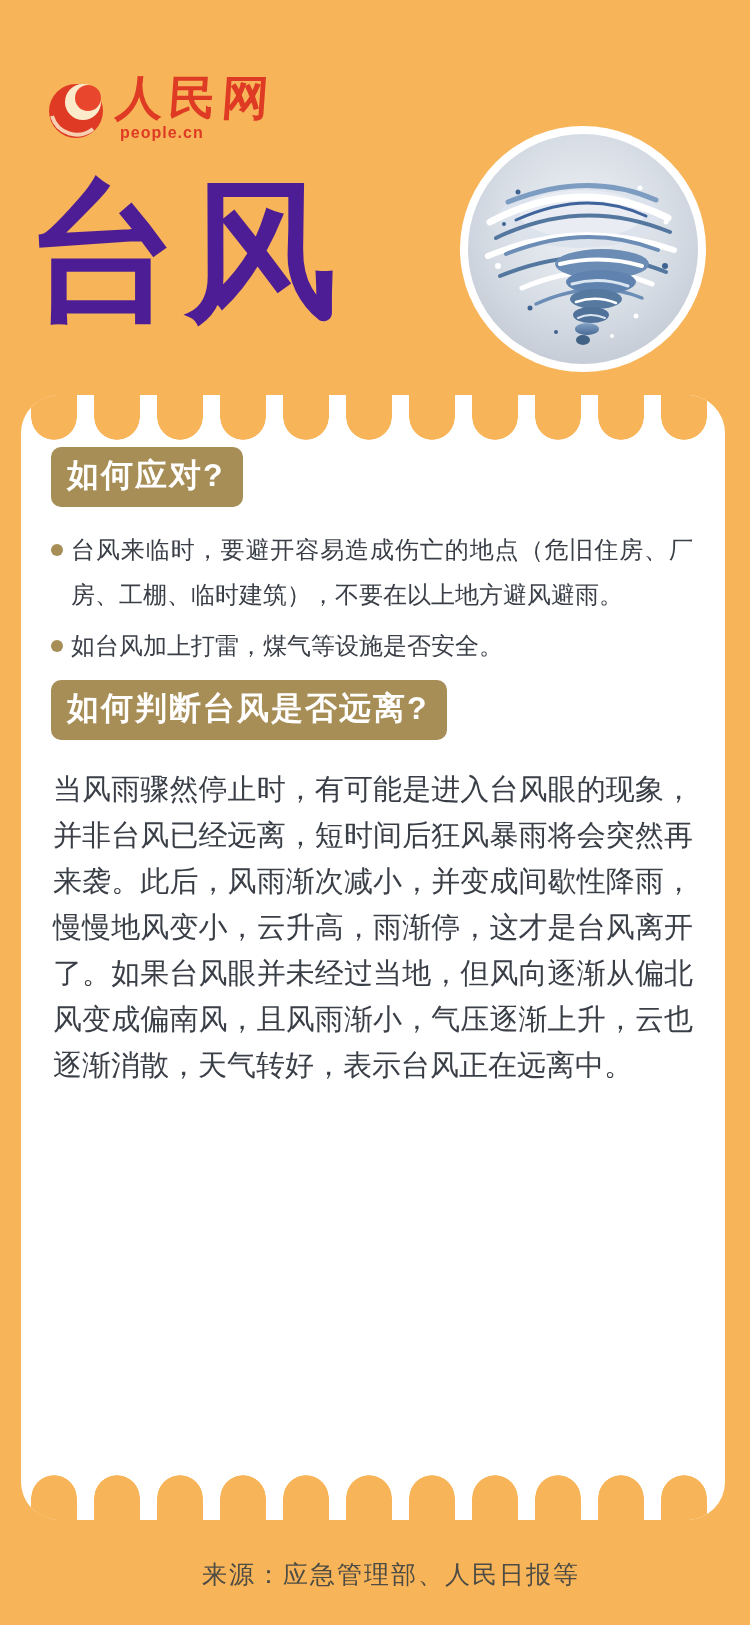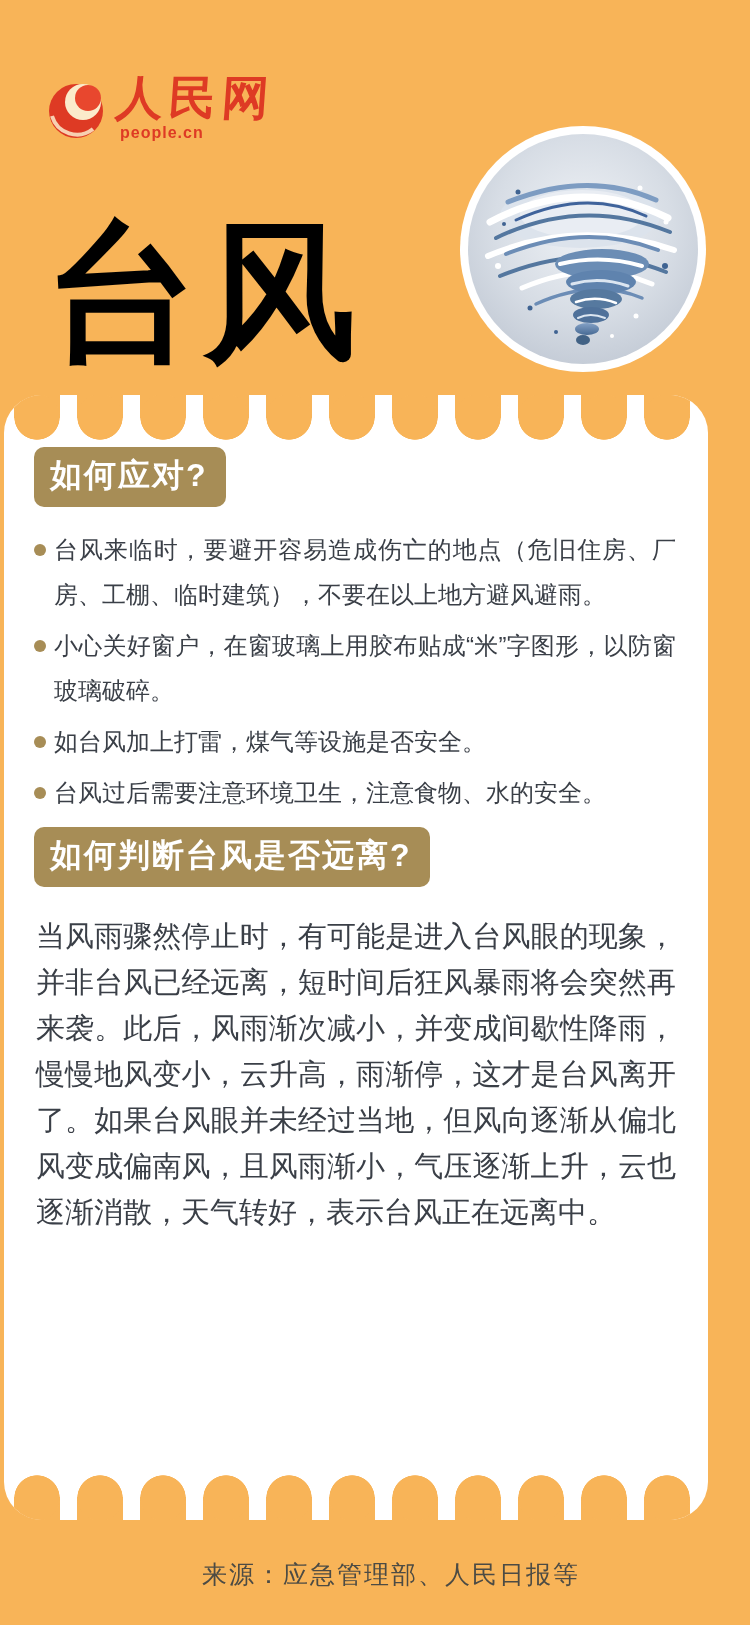--- a/index.html
+++ b/index.html
@@ -17,32 +17,31 @@
   .brand-name{
     color:#DE3A24;font-size:47px;font-weight:900;letter-spacing:6px;
     transform:skewX(-4deg);
   }
   .brand-domain{
     color:#DE3A24;font-size:16px;font-weight:700;letter-spacing:1px;margin-top:4px;margin-left:4px;
   }
 
   
   .hero-title{
-    position:absolute;left:46px;top:168px;
+    position:absolute;left:27px;top:168px;
     font-size:152px;font-weight:900;line-height:1.1;letter-spacing:6px;
-    color:#000000;
-    margin-top:41px;
+    color:#4c1d95;
   }
 
   
   .hero-circle{position:absolute;left:460px;top:126px;width:246px;height:246px;}
 
   
   .card{
-    position:absolute;left:4px;top:395px;width:704px;height:1125px;
+    position:absolute;left:21px;top:395px;width:704px;height:1125px;
     background:#FFFFFF;border-radius:38px;overflow:hidden;
   }
   .scallop{height:46px;width:100%;}
   .scallop-top{
     background-image:
       radial-gradient(circle 23px at 31px 22px, #F8B458 22.4px, rgba(0,0,0,0) 23px),
       linear-gradient(to right, rgba(0,0,0,0) 0 8px, #F8B458 8px 54px, rgba(0,0,0,0) 54px 63px);
     background-size:63px 46px, 63px 23px;
     background-position:2px 0, 2px 0;
     background-repeat:repeat-x;
@@ -158,23 +157,21 @@
 </svg>
 
 <div class="card">
   <div class="scallop scallop-top"></div>
   <div class="card-body">
 
     <span class="badge">如何应对?</span>
 
     <ul class="bullets">
       <li>台风来临时，要避开容易造成伤亡的地点（危旧住房、厂房、工棚、临时建筑），不要在以上地方避风避雨。</li>
-      <li>小心关好窗户，在窗玻璃上用胶布贴成“米”字图形，以防窗玻璃破碎。</li>
       <li>如台风加上打雷，煤气等设施是否安全。</li>
-      <li>台风过后需要注意环境卫生，注意食物、水的安全。</li>
     </ul>
 
     <span class="badge badge-2">如何判断台风是否远离?</span>
 
     <p class="paragraph">当风雨骤然停止时，有可能是进入台风眼的现象，并非台风已经远离，短时间后狂风暴雨将会突然再来袭。此后，风雨渐次减小，并变成间歇性降雨，慢慢地风变小，云升高，雨渐停，这才是台风离开了。如果台风眼并未经过当地，但风向逐渐从偏北风变成偏南风，且风雨渐小，气压逐渐上升，云也逐渐消散，天气转好，表示台风正在远离中。</p>
 
   </div>
   <div class="scallop scallop-bottom"></div>
 </div>
 

